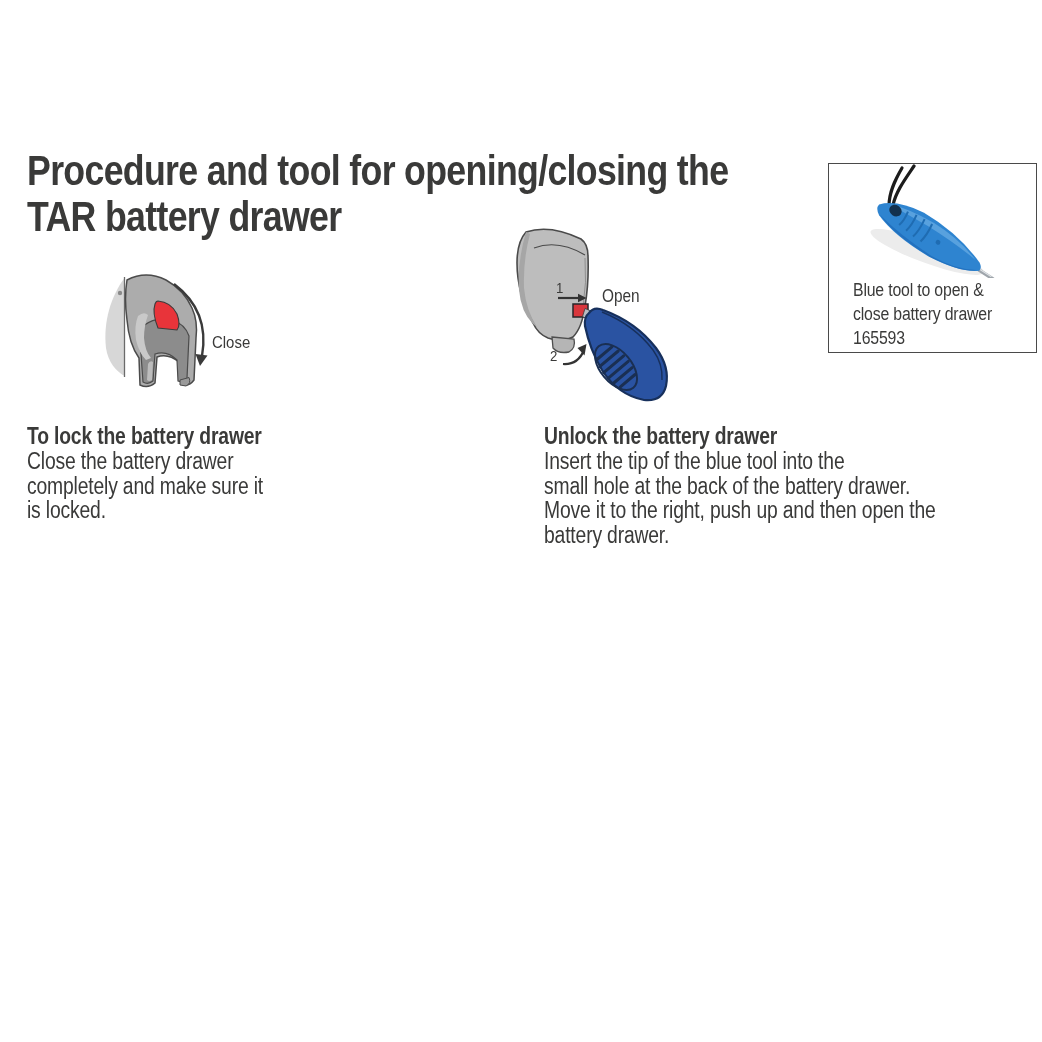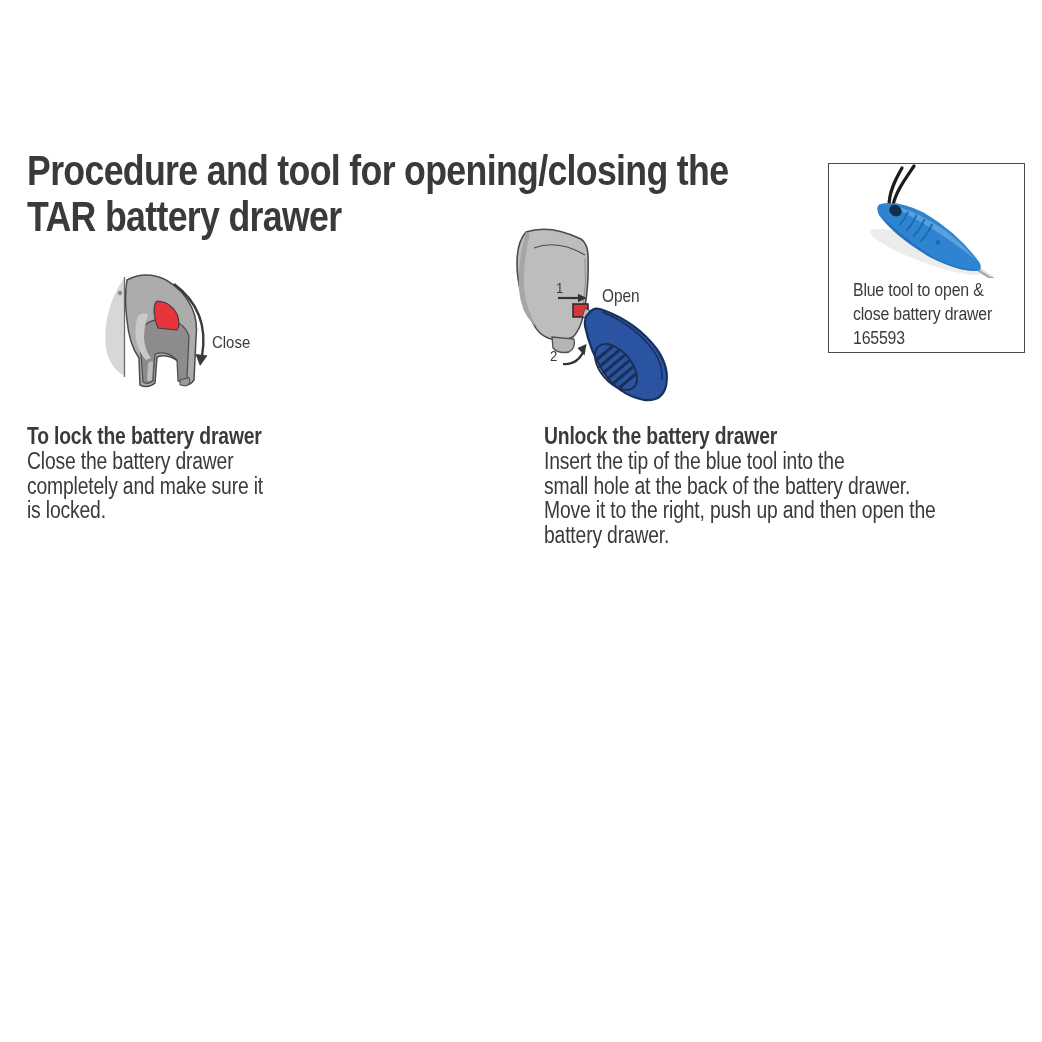--- a/index.html
+++ b/index.html
@@ -31,20 +31,21 @@
     font-family: "Liberation Sans", "DejaVu Sans", sans-serif;
     fill: #3a3a39;
   }
 
   
   .tool-box {
     position: absolute; left: 828px; top: 163px;
     width: 195px; height: 188px;
     border: 1.5px solid #4a4a4a;
     background: #ffffff;
+    padding-left: 12px;
   }
   .tool-box svg { position: absolute; left: 0; top: 0; }
   .tool-caption {
     position: absolute; left: 24px; top: 114px;
     font-size: 18px; line-height: 24px; letter-spacing: -0.2px;
     transform: scaleX(0.88); transform-origin: 0 0;
     white-space: nowrap;
   }
   .tool-caption span { display: block; }
 

